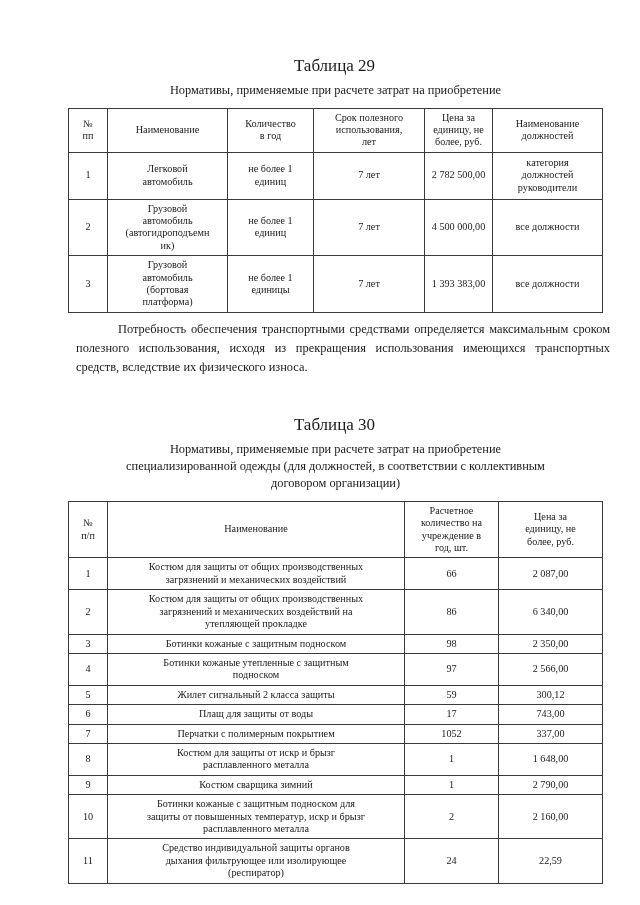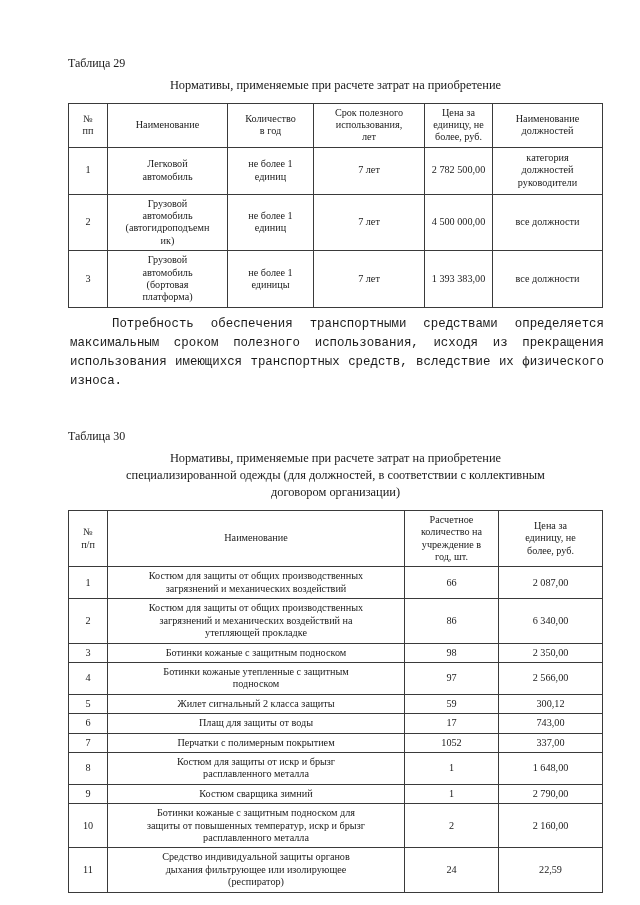--- a/index.html
+++ b/index.html
@@ -31,22 +31,22 @@
     font-size: 11.5px;
     letter-spacing: 0.2px;
   }
   .content {
     position: absolute;
     top: 56px;
     left: 68px;
     width: 535px;
   }
   .table-label {
-    text-align: left;
-    font-size: 12px;
+    text-align: center;
+    font-size: 17px;
     margin: 0 2px 6px 0;
   }
   .table-title {
     text-align: center;
     font-size: 12.4px;
     line-height: 17px;
     margin: 0 0 9px 0;
     padding: 0 22px;
   }
   .table-title .tline { display: block; }
@@ -82,24 +82,23 @@
   .t30 col.c-price { width: 104px; }
   .t30 td { font-size: 10.2px; }
   .t30 .name-cell { padding-left: 5px; padding-right: 5px; margin-top: 32px; }
 
   .para {
     text-align: justify;
     text-justify: inter-word;
     text-indent: 42px;
     font-size: 12.4px;
     line-height: 19px;
-    margin: 7px 0 0 2px;
+    margin: 7px 0 0 8px;
     width: 534px;
     hyphens: none;
-    font-family: Liberation Mono, monospace;
   }
   .spacer-lg { height: 38px; }
 </style>
 </head>
 <body>
 
 <div class="page">
 
 
   <div class="content">

